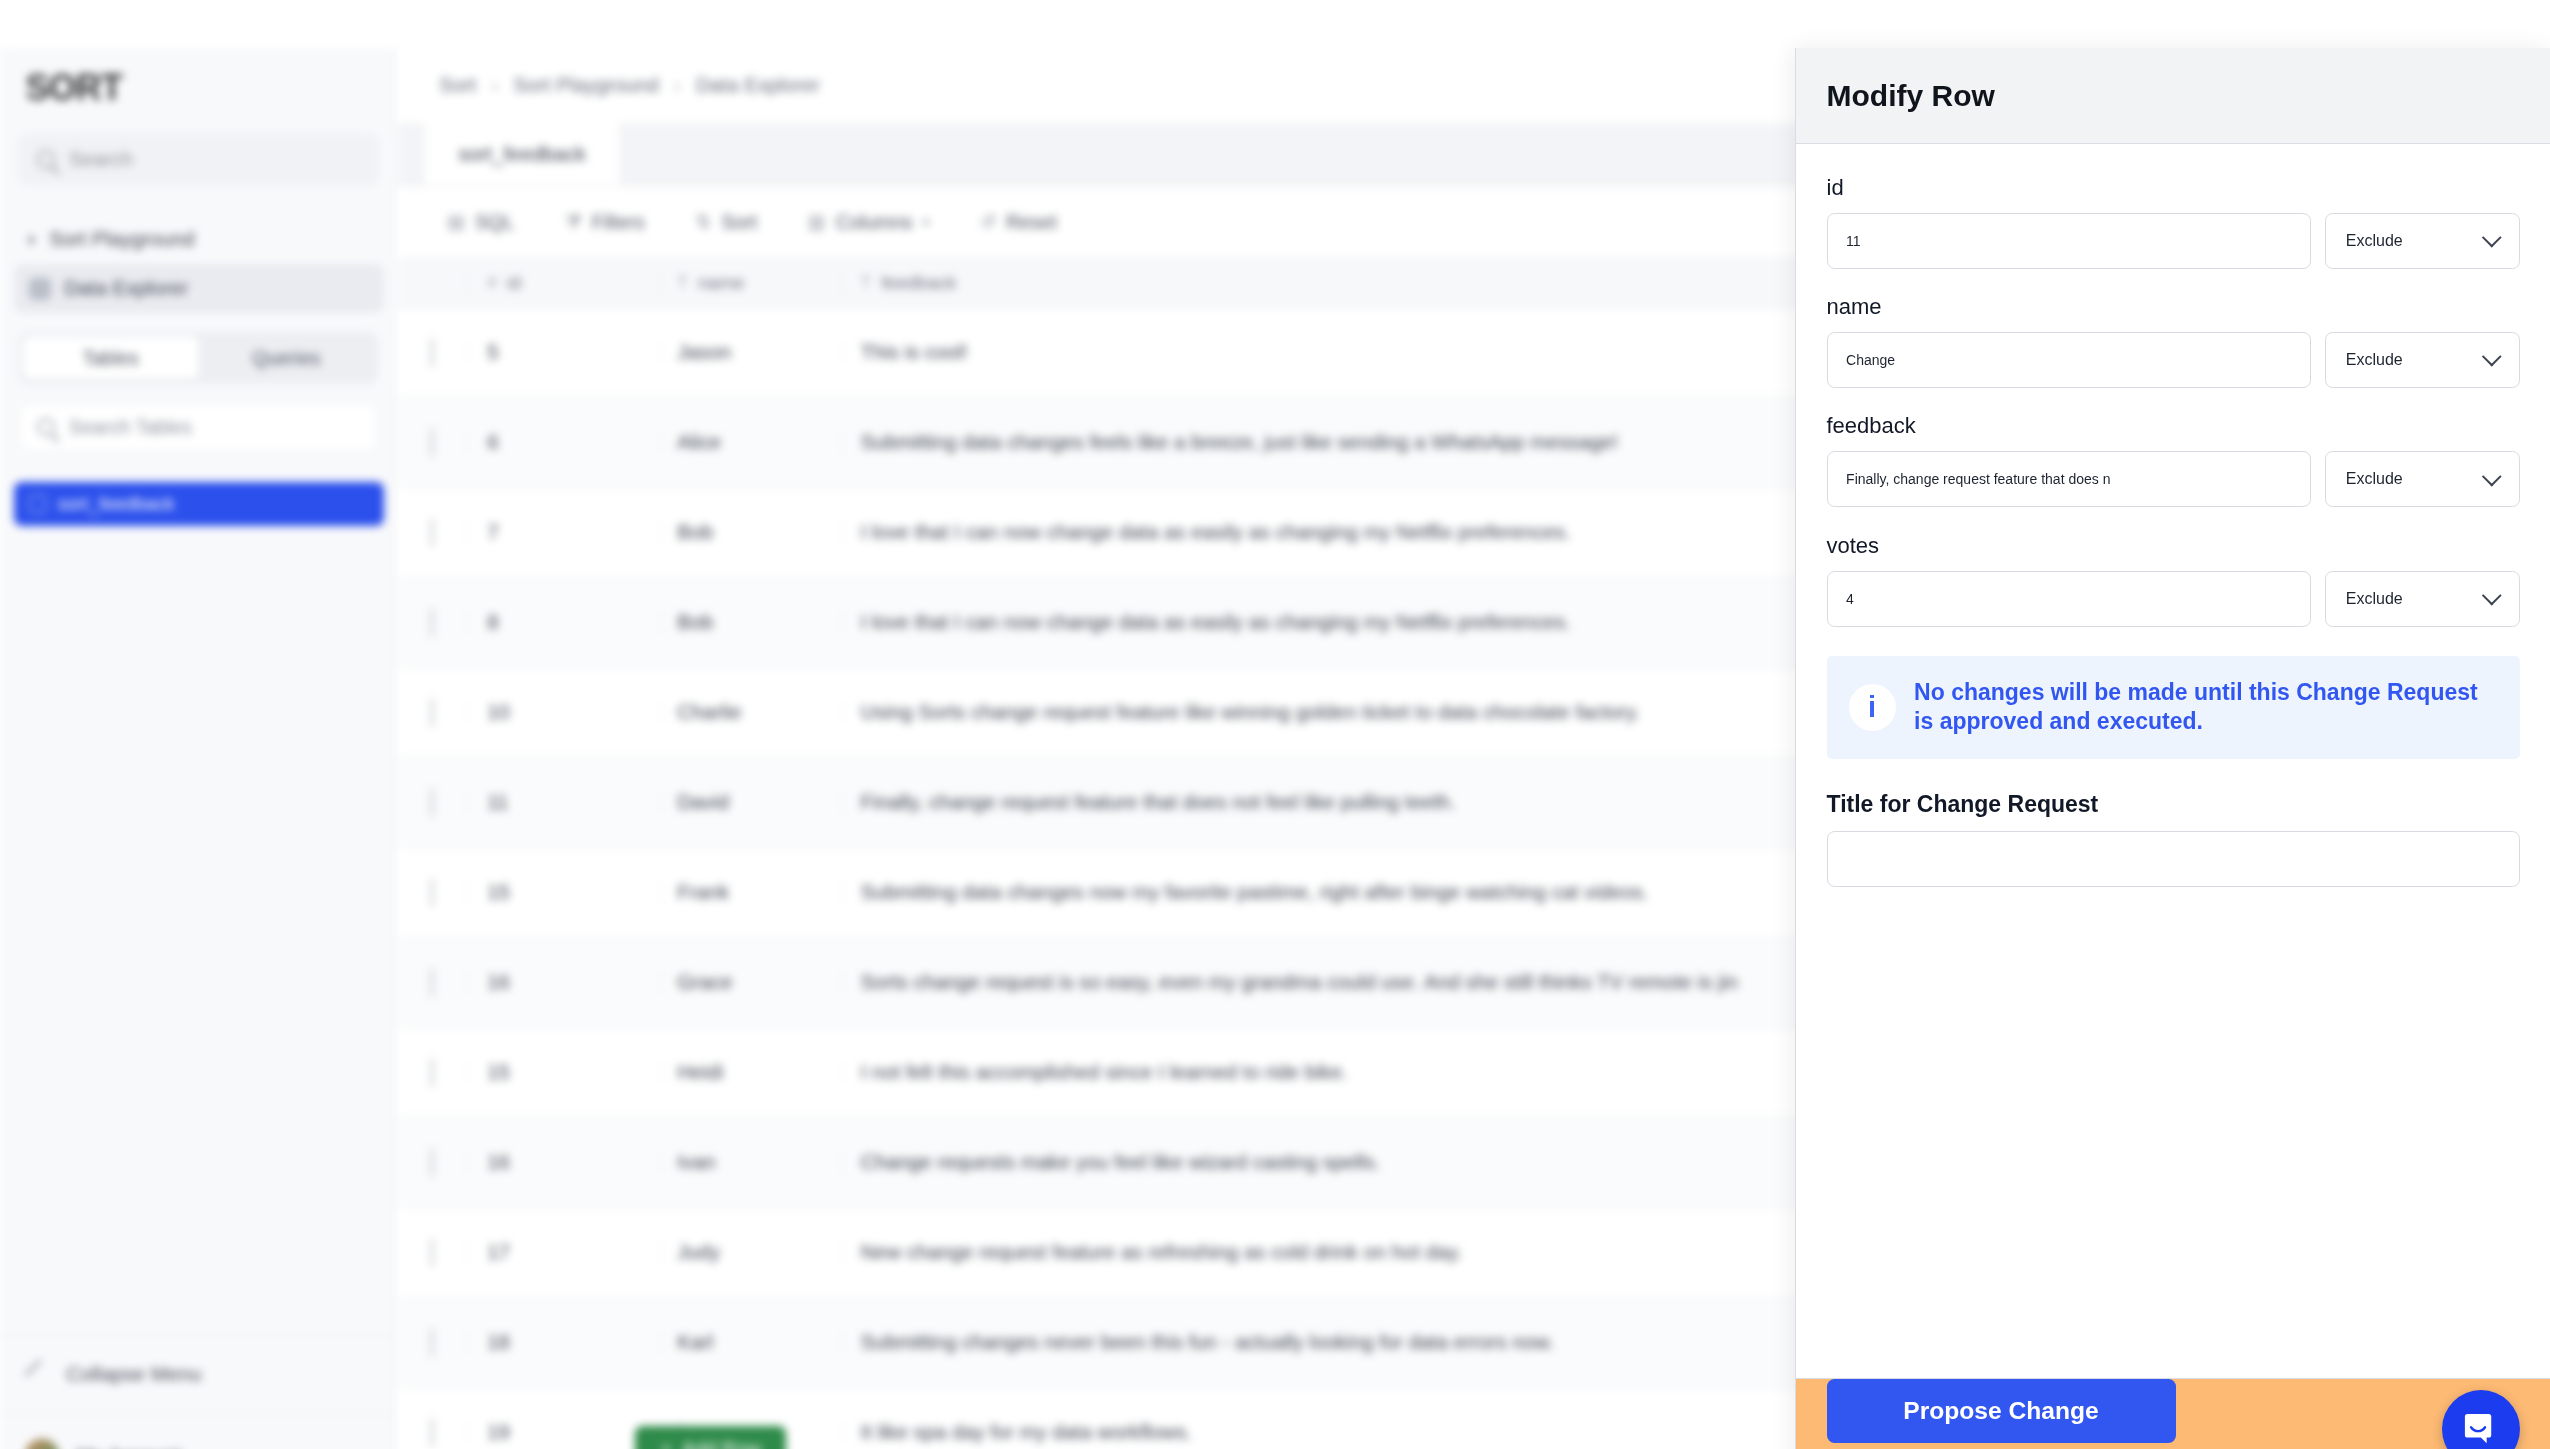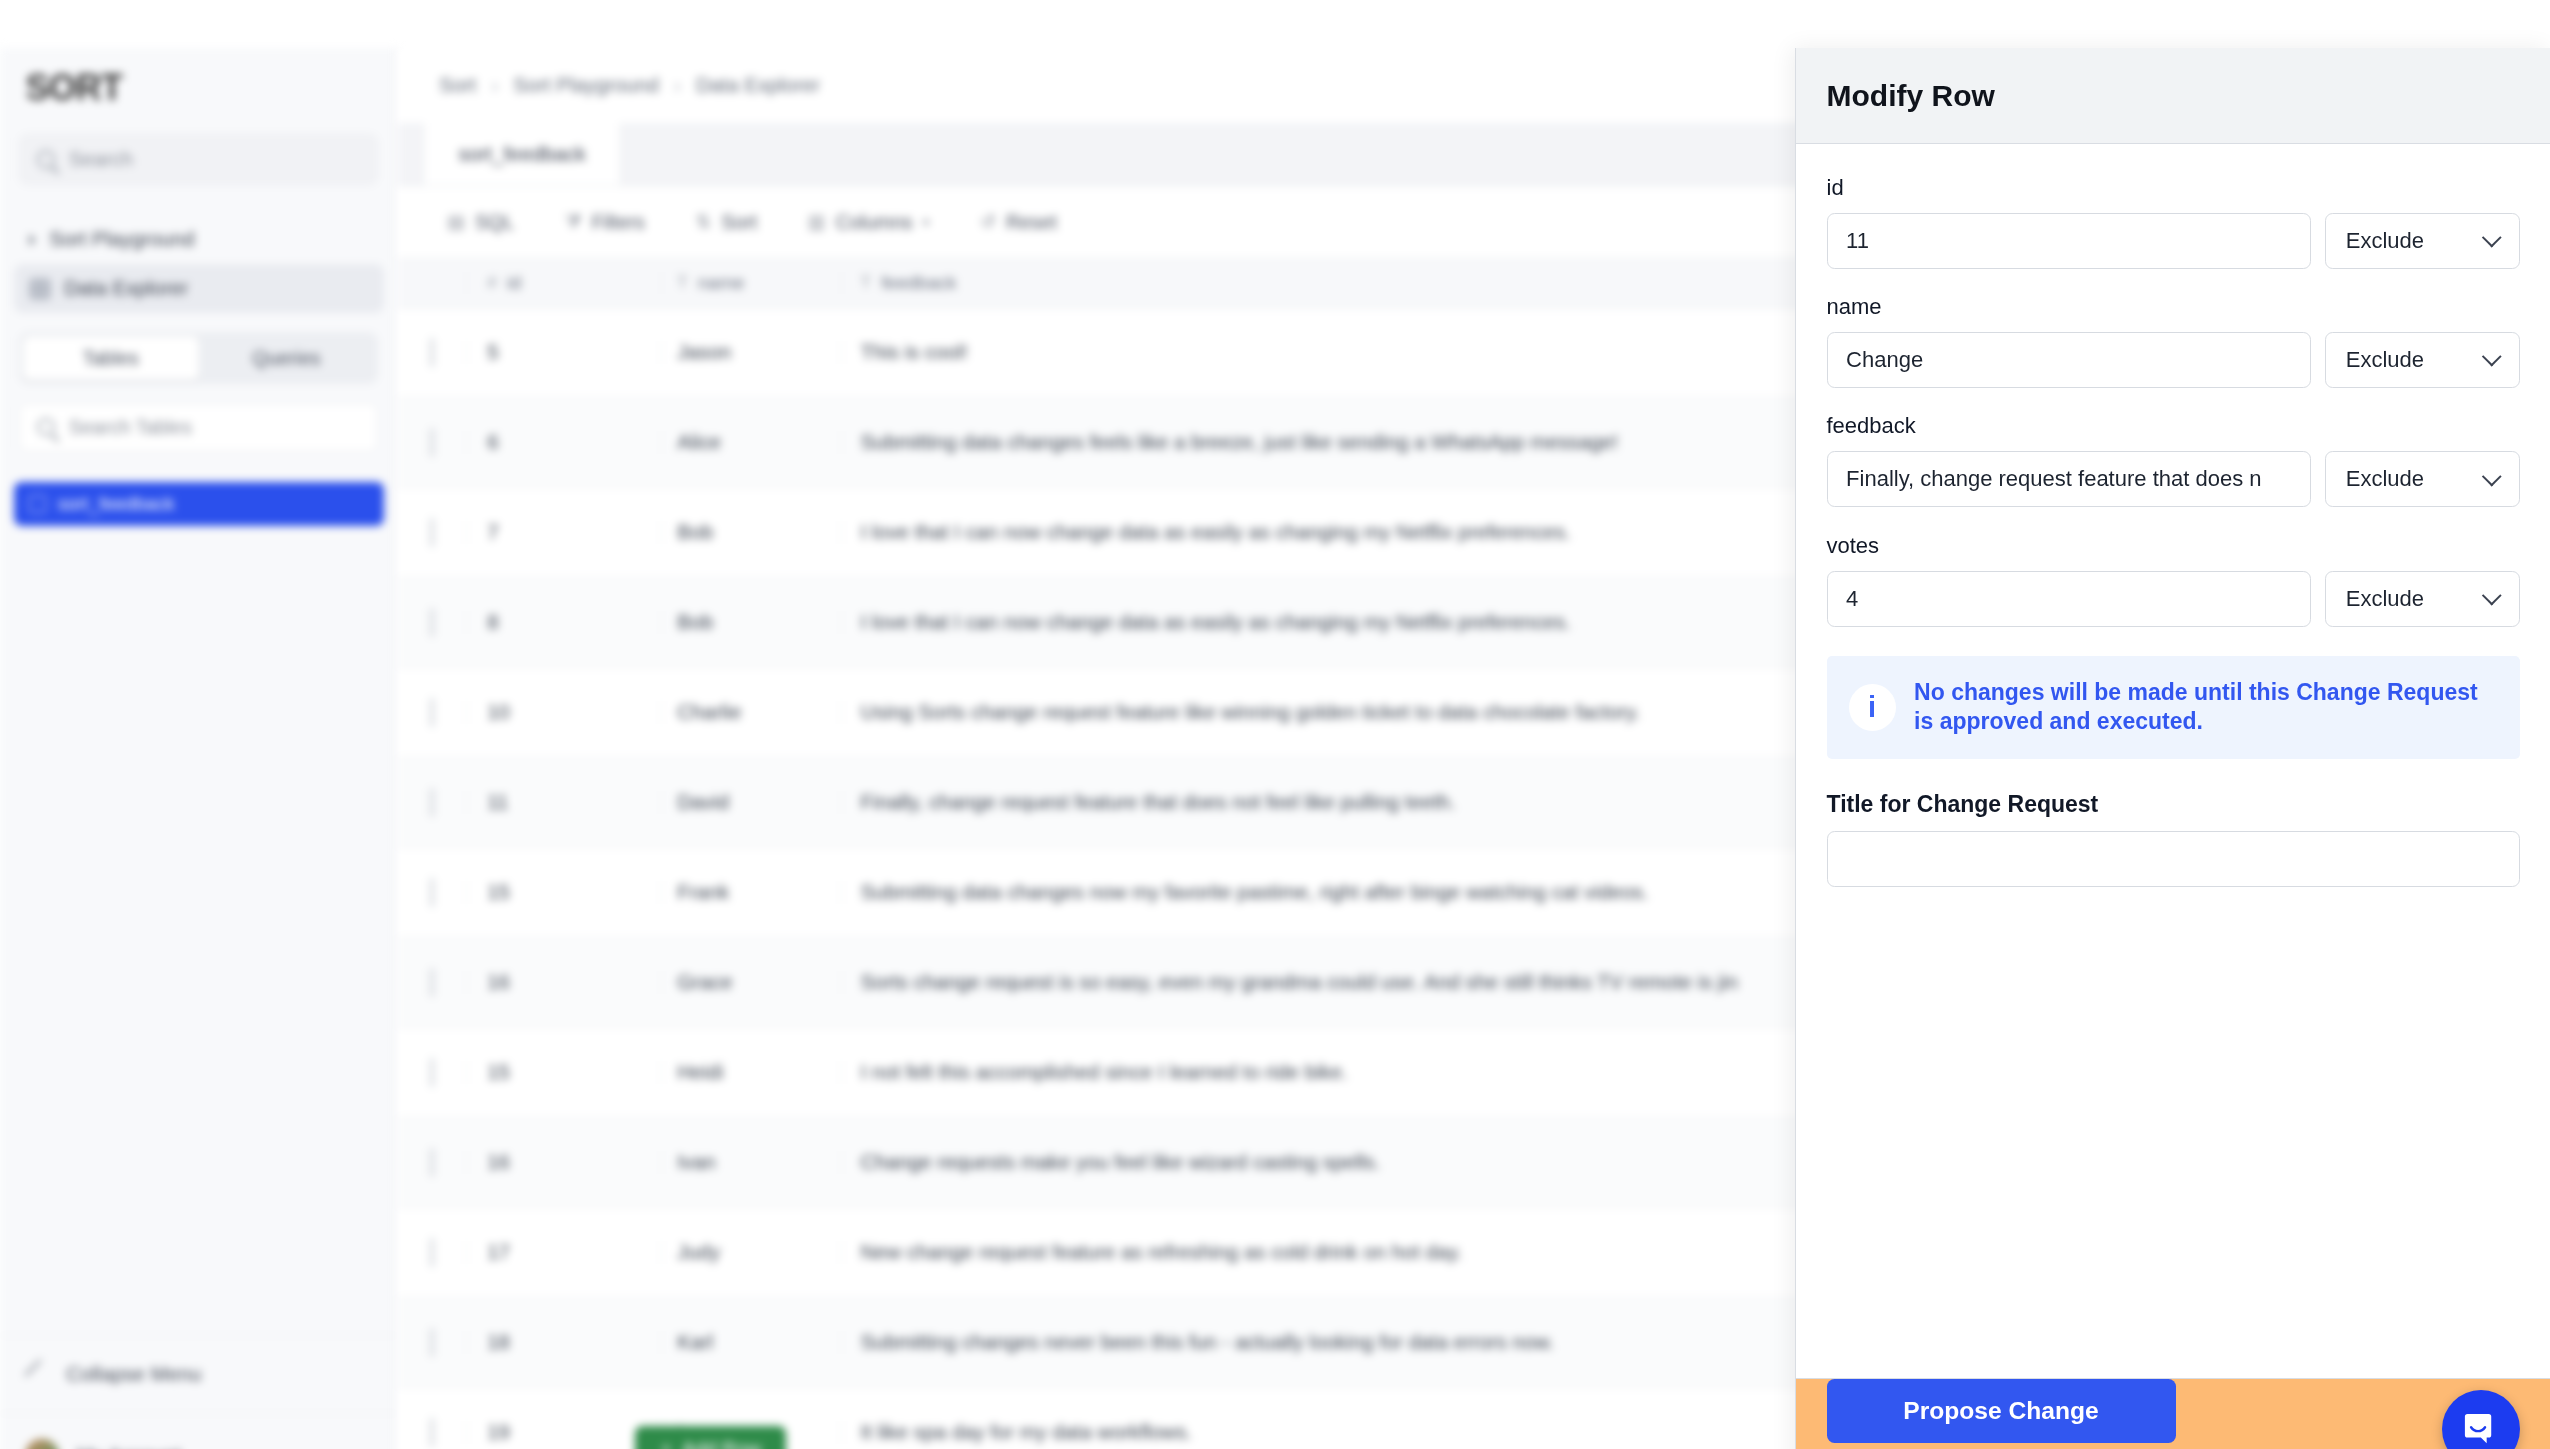--- a/index.html
+++ b/index.html
@@ -179,27 +179,27 @@
   .panel-body { flex: 1; padding: 30.5px 30.5px 0 30.5px; overflow: hidden; }
 
   .field { margin-bottom: 25.4px; }
   .field-label {
     font-size: 22px; color: #111827; margin-bottom: 12px;
   }
   .field-row { display: flex; gap: 13.5px; align-items: stretch; }
   .field-input {
     flex: 1; height: 56px; border: 0.8px solid #d7dbe1; border-radius: 7.6px;
     display: flex; align-items: center; padding: 0 18.6px;
-    font-size: 22px; color: #1d2430; background: #ffffff;
+    font-size: 14px; color: #1d2430; background: #ffffff;
     white-space: nowrap; overflow: hidden;
   }
   .excl {
     width: 195px; height: 56px; border: 0.8px solid #d7dbe1; border-radius: 7.6px;
     display: flex; align-items: center; justify-content: space-between;
-    padding: 0 20.3px; font-size: 22px; color: #1d2430; background: #ffffff; text-align: center;
+    padding: 0 20.3px; font-size: 16px; color: #1d2430; background: #ffffff; text-align: center;
   }
   .caret {
     width: 13.5px; height: 13.5px;
     border-right: 2.5px solid #3b4250; border-bottom: 2.5px solid #3b4250;
     transform: rotate(45deg) translate(-2.5px,-2.5px);
   }
 
   .notice {
     margin-top: 29px; background: #eef4fe; border-radius: 5.1px;
     display: flex; align-items: center; gap: 18.6px;

